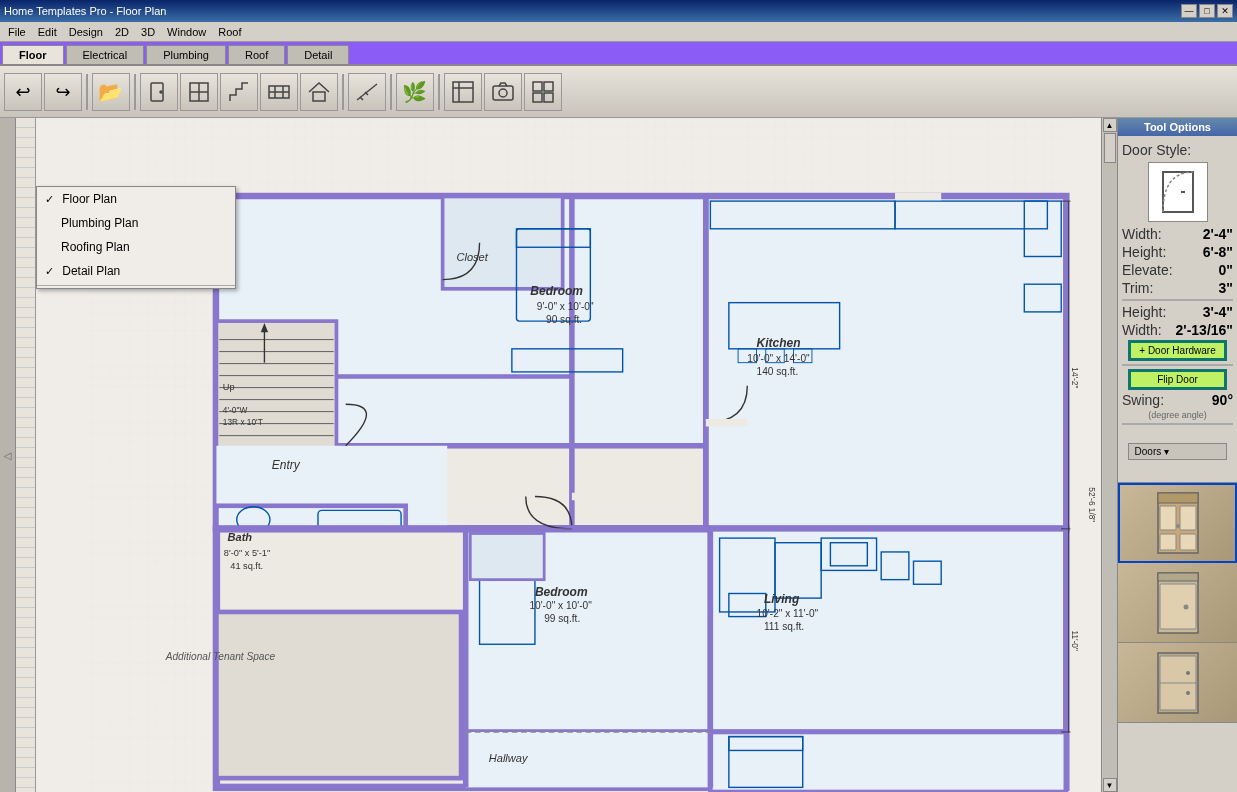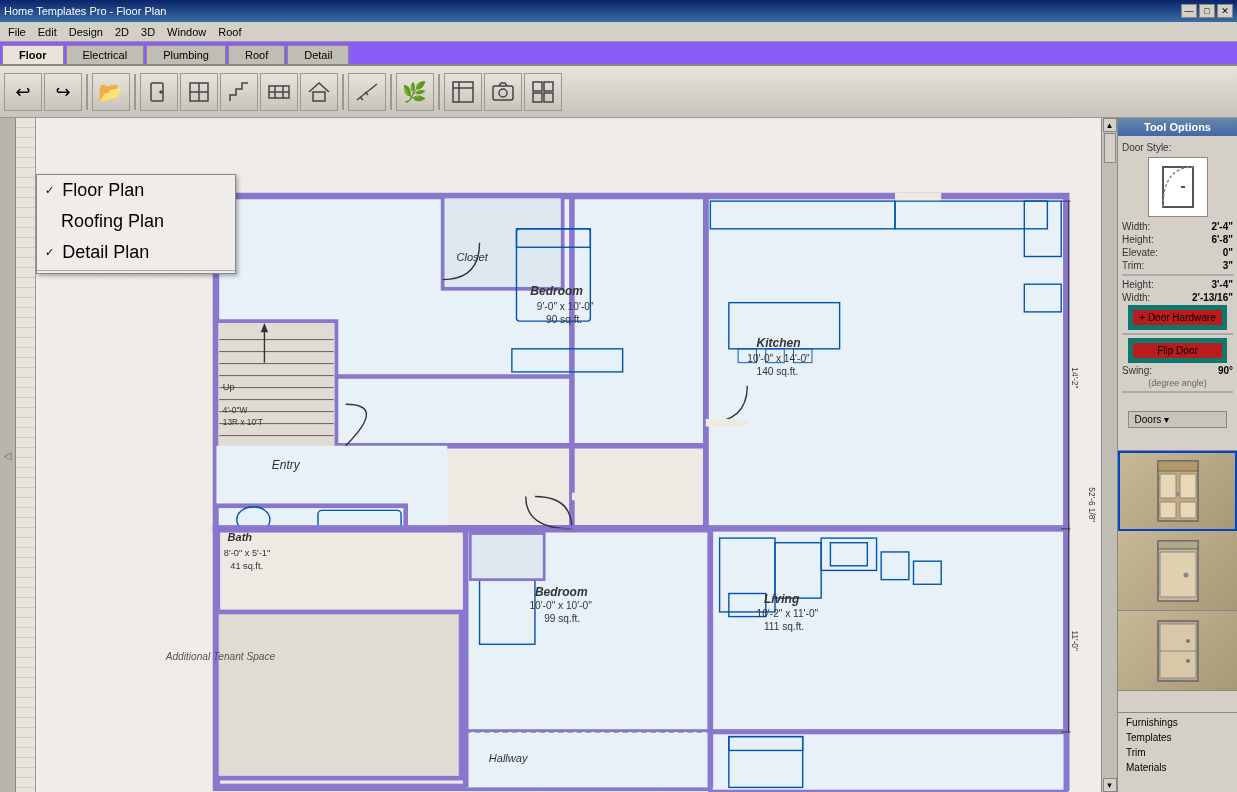--- a/index.html
+++ b/index.html
@@ -55,28 +55,28 @@
       color: #000;
     }
     .tab.floor-active {
       background: #e8e4dc;
       font-weight: bold;
     }
 
     
     .dropdown-menu {
       position: absolute;
-      top: 56px;
+      top: 68px;
       left: 0px;
       width: 200px;
       background: #f0ede8;
       border: 1px solid #888;
       z-index: 1000;
       box-shadow: 2px 2px 4px rgba(0,0,0,0.3);
-      font-size: 18px;
+      font-size: 12px;
     }
     .dropdown-item {
       padding: 5px 10px 5px 24px;
       cursor: pointer;
       color: #000;
       display: flex;
       align-items: center;
       gap: 4px;
     }
     .dropdown-item.checked::before {
@@ -178,27 +178,27 @@
       background: white;
       margin: 4px auto;
       display: flex;
       align-items: center;
       justify-content: center;
     }
     .option-row {
       display: flex;
       justify-content: space-between;
       margin: 2px 0;
-      font-size: 10px;
+      font-size: 14px;
     }
     .option-label { color: #333; }
     .option-value { color: #000; font-weight: bold; }
     .option-btn {
-      background: #b91c1c;
-      border: 5px solid #0f766e;
+      background: #bef264;
+      border: 3px solid #0f766e;
       font-size: 10px;
       padding: 2px 6px;
       cursor: pointer;
       margin: 2px auto;
       display: block;
       width: 90%;
     }
     .doors-dropdown {
       background: #c8c4bc;
       border: 1px solid #888;
@@ -579,20 +579,21 @@
 
       <text x="1090" y="400" font-family="Arial" font-size="9" fill="#333" transform="rotate(90, 1090, 400)">52'-6 1/8"</text>
 
       <line x1="880" y1="85" x2="930" y2="85" stroke="#ede9e3" stroke-width="8"></line>
       <line x1="530" y1="410" x2="570" y2="410" stroke="#ede9e3" stroke-width="8"></line>
       <line x1="675" y1="330" x2="720" y2="330" stroke="#ede9e3" stroke-width="8"></line>
     </svg>
 
     <div class="dropdown-menu">
       <div class="dropdown-item checked">Floor Plan</div>
+      <div class="dropdown-item">Plumbing Plan</div>
       <div class="dropdown-item">Roofing Plan</div>
       <div class="dropdown-item checked">Detail Plan</div>
       <div class="dropdown-separator"></div>
     </div>
 
     <div class="scroll-area">
       <div class="scroll-btn">▲</div>
       <div class="scroll-track">
         <div class="scroll-thumb"></div>
       </div>
@@ -680,20 +681,14 @@
         <svg width="60" height="70" viewBox="0 0 60 70">
           <rect x="10" y="5" width="40" height="60" fill="#b8a888" stroke="#666" stroke-width="1.5"></rect>
           <rect x="12" y="8" width="36" height="54" rx="1" fill="#d8c8a8" stroke="#888" stroke-width="1"></rect>
           <line x1="10" y1="35" x2="50" y2="35" stroke="#888" stroke-width="1"></line>
           <circle cx="40" cy="25" r="2" fill="#777"></circle>
           <circle cx="40" cy="45" r="2" fill="#777"></circle>
         </svg>
       </div>
     </div>
 
-    <div class="bottom-labels">
-      <div class="bottom-label-item">Furnishings</div>
-      <div class="bottom-label-item">Templates</div>
-      <div class="bottom-label-item">Trim</div>
-      <div class="bottom-label-item">Materials</div>
-    </div>
   </div>
 </div>
 
 </body></html>

